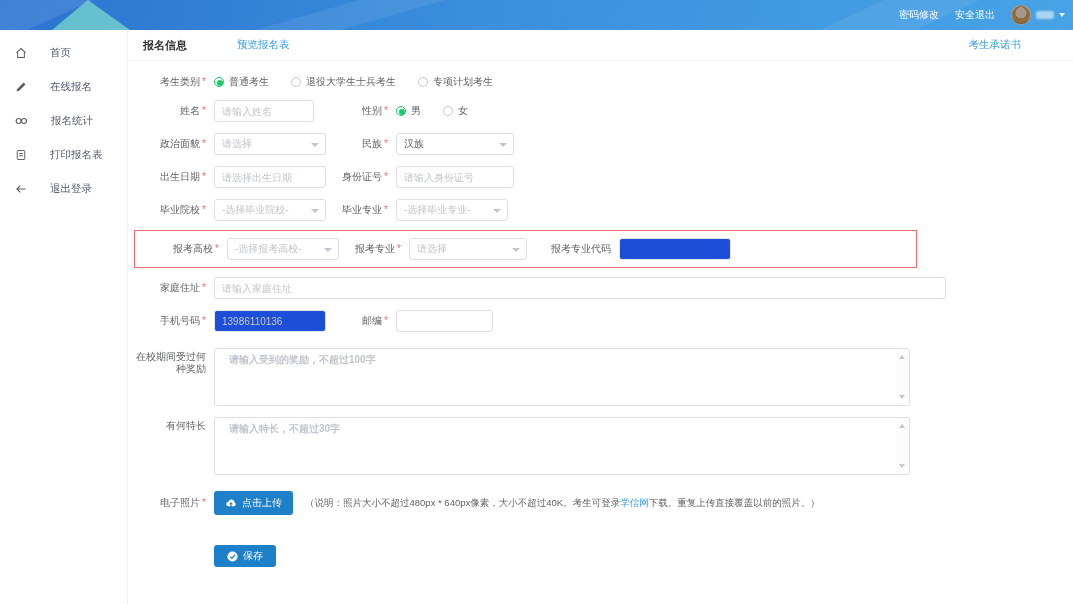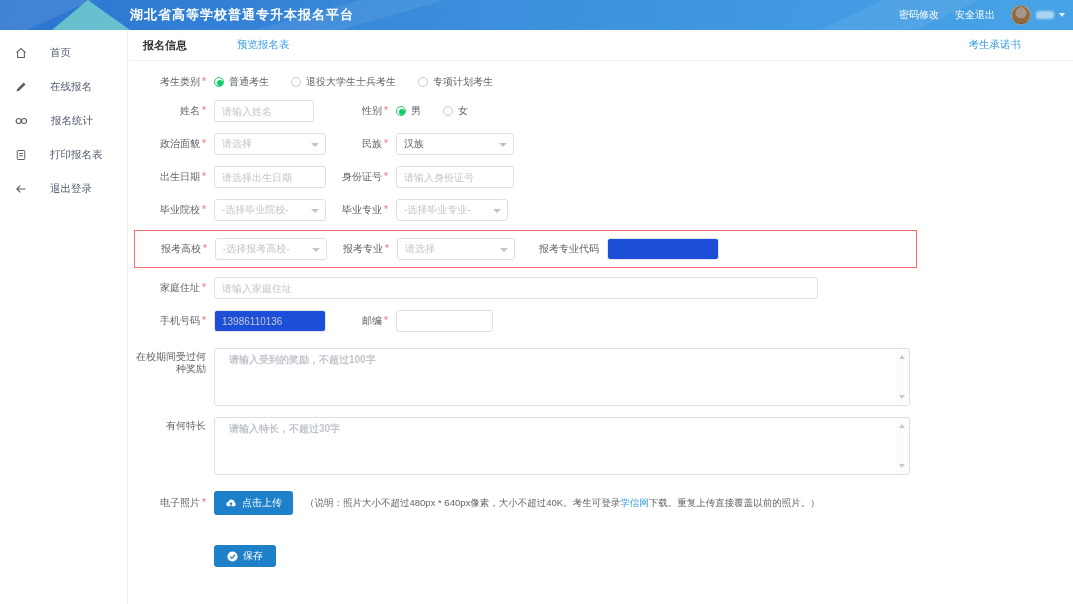--- a/index.html
+++ b/index.html
@@ -57,40 +57,40 @@
   .lbl2 { width:62px; text-align:right; font-size:10px; color:#606266; flex:0 0 auto; }
   .lbl3 { width:84px; text-align:right; font-size:10px; color:#606266; flex:0 0 auto; }
   .fld { margin-left:8px; }
 
   .inp { height:22px; border:1px solid #dcdfe6; border-radius:3px; padding:0 7px;
     font-size:10px; color:#606266; outline:none;
     font-family:"Liberation Sans","DejaVu Sans",sans-serif; }
   .inp::placeholder { color:#c0c4cc; opacity:1; }
   .inp:disabled { background:#1d4ed8; border-color:#e4e7ed; color:#c6c9cf; }
   .w-name { width:100px; } .w-sel { width:112px; } .w-sel2 { width:118px; }
-  .w-wide { width:604px; } .w-zip { width:97px; }
+  .w-wide { width:732px; } .w-zip { width:97px; }
 
   .sel { position:relative; height:22px; border:1px solid #dcdfe6; border-radius:3px;
     display:flex; align-items:center; padding:0 18px 0 7px; cursor:pointer; background:#fff; }
   .sel-text { font-size:10px; color:#606266; white-space:nowrap; overflow:hidden; }
   .sel-text.ph { color:#c0c4cc; }
   .caret { position:absolute; right:6px; top:9px; width:0; height:0;
     border-left:4px solid transparent; border-right:4px solid transparent;
     border-top:4px solid #c0c4cc; }
 
   .radio-group { display:flex; align-items:flex-start; }
   .radio-opt { display:flex; align-items:center; margin-right:22px; cursor:pointer; }
   .rdot { width:10px; height:10px; border-radius:50%; border:1px solid #c5c8ce; background:#fff;
     position:relative; flex:0 0 auto; }
   .radio-opt.checked .rdot { border-color:#13ce66; }
   .radio-opt.checked .rdot:after { content:""; position:absolute; left:2px; top:2px;
     width:6px; height:6px; border-radius:50%; background:#13ce66; }
   .rlabel { font-size:10px; color:#606266; margin-left:5px; }
 
-  .hl-row { border:1px solid #f56c6c; width:783px; padding:7px 0; margin:-2px 0 9px 0;
+  .hl-row { border:1px solid #f56c6c; width:783px; padding:7px 12px; margin:-2px 0 9px 0;
     display:flex; align-items:center; }
   .hl-row .frow { margin-bottom:0; }
 
   .ta-row { align-items:flex-start; }
   .ta-row .lbl { padding-top:3px; }
   .ta-wrap { position:relative; width:696px; height:58px; margin-left:8px; }
   .ta { width:100%; height:100%; border:1px solid #dcdfe6; border-radius:3px; resize:none;
     padding:4px 18px 4px 14px; font-size:10px; color:#606266; outline:none;
     font-family:"Liberation Sans","DejaVu Sans",sans-serif;font-weight:bold; }
   .ta::placeholder { color:#c0c4cc; opacity:1; }
@@ -112,21 +112,20 @@
   .row-save { margin-top:30px; }
 </style>
 </head>
 <body>
 
 <div class="topbar">
   <div class="tri tri2"></div>
   <div class="tri tri1"></div>
   <div class="tri tri3"></div>
   <div class="tri tri4"></div>
-  <div class="topbar-title">湖北省高等学校普通专升本报名平台</div>
   <div class="topbar-right">
     <span class="top-link">密码修改</span>
     <span class="top-link">安全退出</span>
     <span class="avatar-wrap">
       <span class="avatar"></span>
       <span class="uname"></span>
       <span class="ucaret"></span>
     </span>
   </div>
 </div>

